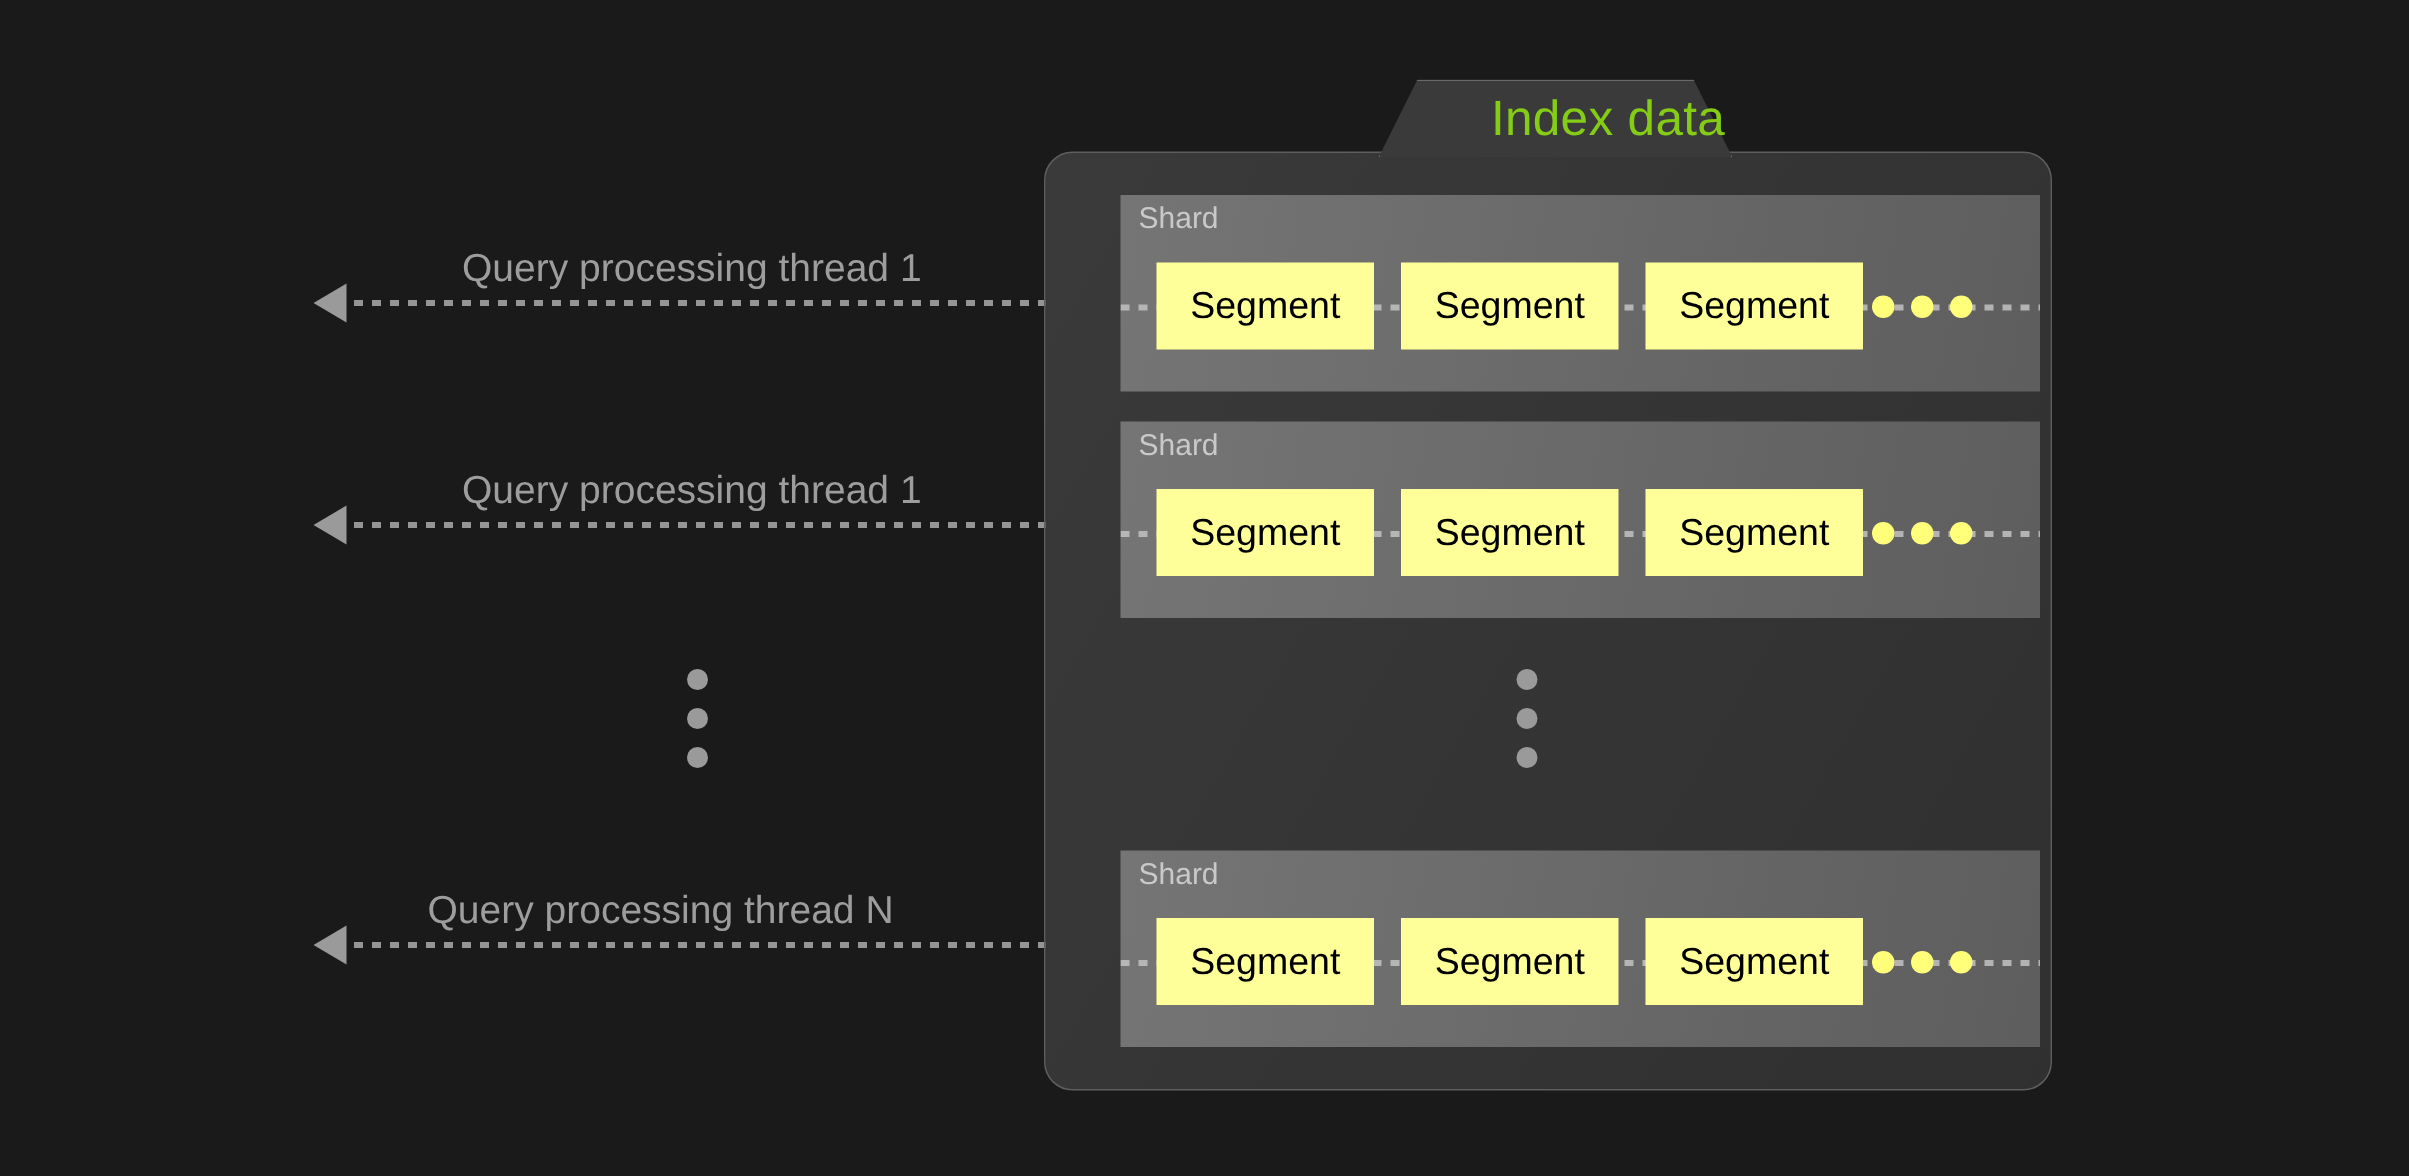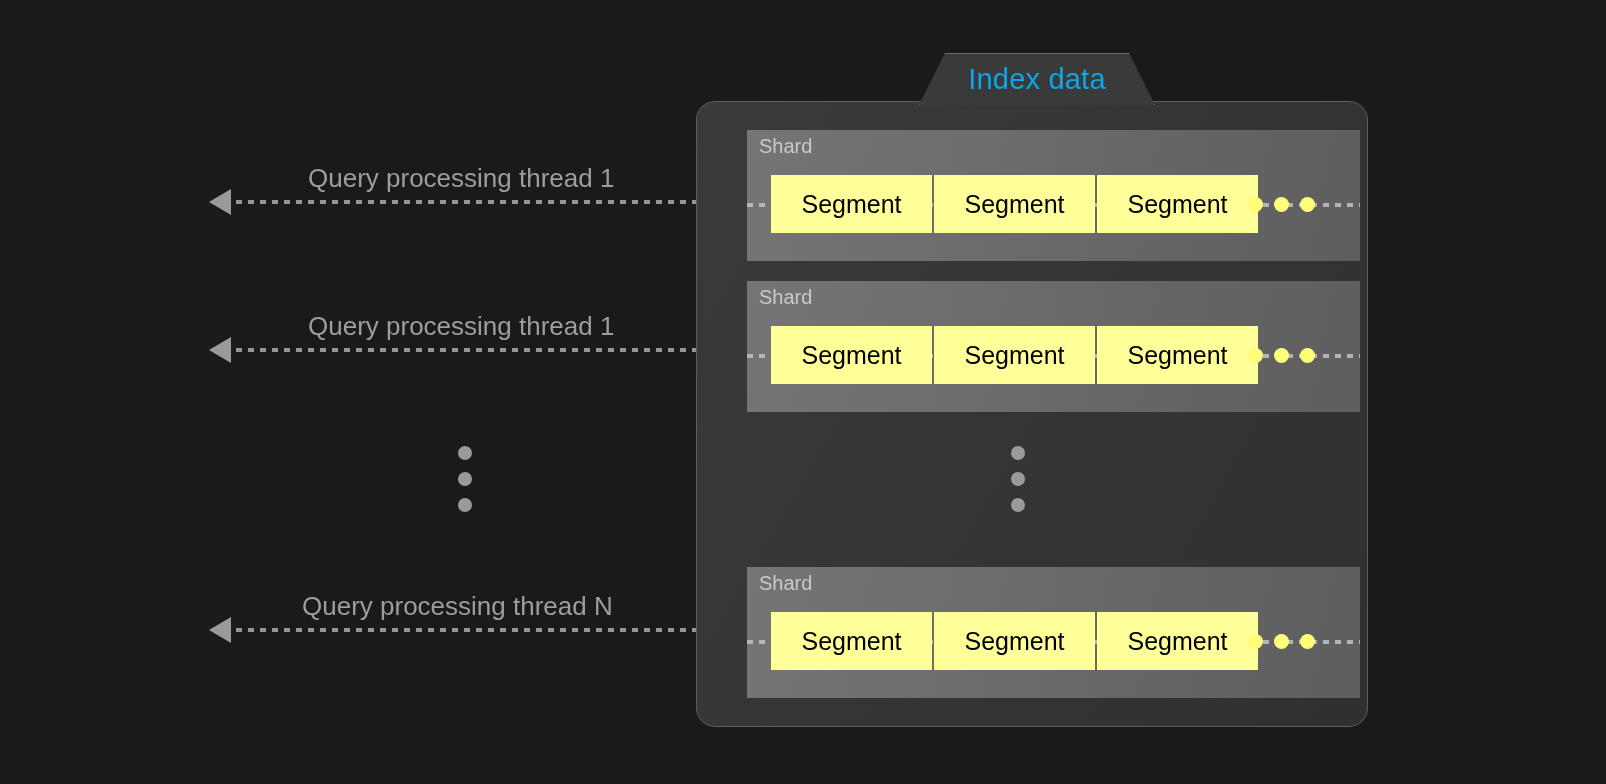--- a/index.html
+++ b/index.html
@@ -44,29 +44,29 @@
     height: 52px;
     background: #3a3a3a;
     border: 1px solid #6a6a6a;
     border-bottom: none;
     box-sizing: border-box;
     clip-path: polygon(11% 0%, 89% 0%, 100% 100%, 0% 100%);
     -webkit-clip-path: polygon(11% 0%, 89% 0%, 100% 100%, 0% 100%);
   }
   .index-tab-label {
     position: absolute;
-    left: 919px;
+    left: 954px;
     top: 53px;
     width: 236px;
     height: 52px;
     display: flex;
     align-items: center;
     justify-content: center;
-    color: #0ea5e9;
-    font-size: 29px;
+    color: #84cc16;
+    font-size: 33px;
     letter-spacing: 0.2px;
     white-space: nowrap;
   }
 
   
   .shard {
     position: absolute;
     left: 735px;
     width: 613px;
     height: 131px;
@@ -83,21 +83,21 @@
     left: 12px;
     top: 5px;
     color: #c9c9c9;
     font-size: 20px;
     white-space: nowrap;
   }
 
   .segment {
     position: absolute;
     top: 45px;
-    width: 161px;
+    width: 145px;
     height: 58px;
     background: #ffff99;
     color: #000000;
     display: flex;
     align-items: center;
     justify-content: center;
     font-size: 25px;
     white-space: nowrap;
     box-sizing: border-box;
   }
@@ -133,21 +133,21 @@
   
   .thread-label {
     position: absolute;
     color: #9d9d9d;
     font-size: 26px;
     white-space: nowrap;
     text-align: right;
   }
   .thread-label-1 { left: 308px; top: 163px; }
   .thread-label-2 { left: 308px; top: 311px; }
-  .thread-label-3 { left: 302px; top: 591px; }
+  .thread-label-3 { left: 285px; top: 591px; }
 
   .arrow-line {
     position: absolute;
     left: 236px;
     height: 4px;
     width: 528px;
     background-image: linear-gradient(to right, #b8b8b8 0 6px, transparent 6px 12px);
     background-size: 12px 4px;
     background-repeat: repeat-x;
     opacity: 0.78;

